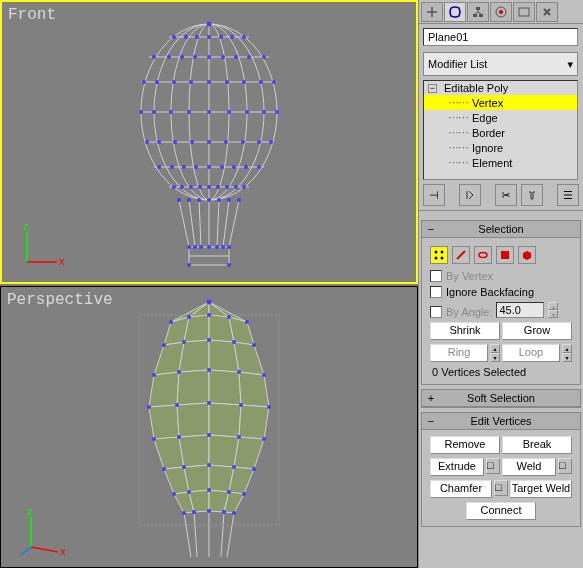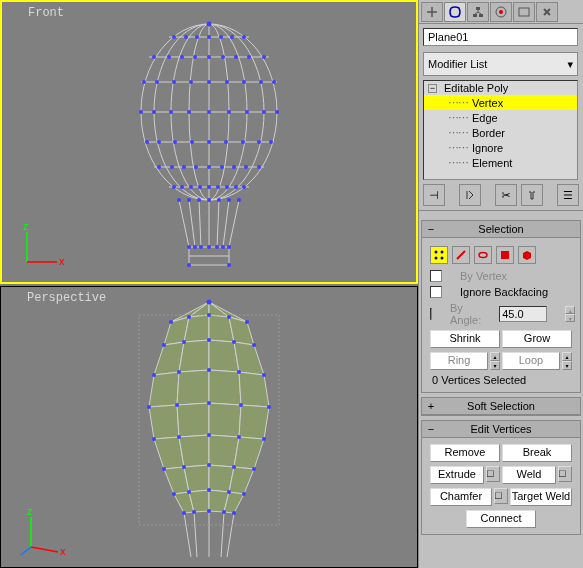--- a/index.html
+++ b/index.html
@@ -1,21 +1,21 @@
 <!DOCTYPE html>
 <html><head>
 <meta charset="utf-8">
 <style>
 * { box-sizing: border-box; margin: 0; padding: 0; font-family: Tahoma, sans-serif; font-size: 11px; }
 body { background: #7c7c7c; width: 583px; height: 568px; overflow: hidden; position: relative; }
 
 .viewports { position: absolute; left: 0; top: 0; width: 418px; height: 568px; display: flex; flex-direction: column; gap: 2px; }
 .viewport { position: relative; background: #808080; border: 1px solid #000; flex: 1; overflow: hidden; }
 .viewport.active { border: 2px solid #ffff00; }
-.viewport-label { position: absolute; left: 6px; top: 4px; color: #d8d8d8; font-family: 'Courier New', monospace; font-size: 12px; z-index: 10; margin-left: 20px; }
+.viewport-label { position: absolute; left: 6px; top: 4px; color: #d8d8d8; font-family: 'Courier New', monospace; font-size: 16px; z-index: 10; }
 .axis-gizmo { position: absolute; left: 15px; bottom: 10px; width: 50px; height: 50px; z-index: 10; }
 
 .wireframe { position: absolute; left: 50%; top: 50%; transform: translate(-50%, -50%); }
 
 .side-panel { position: absolute; right: 0; top: 0; width: 165px; height: 568px; background: #c0c0c0; border-left: 1px solid #888; }
 .tab-row { height: 24px; display: flex; gap: 1px; padding: 2px; border-bottom: 1px solid #888; }
 .tab-icon { width: 22px; height: 20px; background: #b8b8b8; border: 1px solid #888; display: flex; align-items: center; justify-content: center; }
 .tab-icon.active { background: #d8d8d8; }
 
 .name-field { margin: 4px; width: 155px; height: 18px; background: #fff; border: 1px inset #888; padding: 2px 4px; }
@@ -34,21 +34,21 @@
 
 .rollout { margin: 4px 2px; border: 1px solid #888; }
 .rollout-header { background: #b0b0b0; padding: 2px 6px; text-align: center; border-bottom: 1px solid #888; position: relative; }
 .rollout-toggle { position: absolute; left: 4px; top: 2px; width: 10px; height: 10px; }
 .rollout-body { background: #c0c0c0; padding: 4px; }
 
 .sel-icons { display: flex; gap: 4px; padding: 4px; align-items: center; }
 .sel-icon { width: 18px; height: 18px; border: 1px solid #888; display: flex; align-items: center; justify-content: center; }
 .sel-icon.active { background: #ffff00; }
 
-.check-row { display: flex; align-items: center; gap: 18px; padding: 2px 4px; }
+.check-row { display: flex; align-items: flex-end; gap: 4px; padding: 2px 4px; }
 .check-row.disabled { color: #888; }
 .checkbox { width: 12px; height: 12px; background: #fff; border: 1px inset #888; }
 .spinner-input { width: 48px; height: 16px; background: #e8e8e8; border: 1px inset #888; padding: 0 2px; }
 
 .btn-row { display: flex; gap: 2px; padding: 2px 4px; }
 .btn { flex: 1; height: 18px; background: #ffffff; border: 1px outset #ddd; text-align: center; padding-top: 1px; }
 .btn.disabled { color: #888; }
 .status-text { text-align: left; padding: 2px 6px; }
 
 .small-btn { width: 14px; height: 16px; background: #c0c0c0; border: 1px outset #ddd; display: inline-block; }

